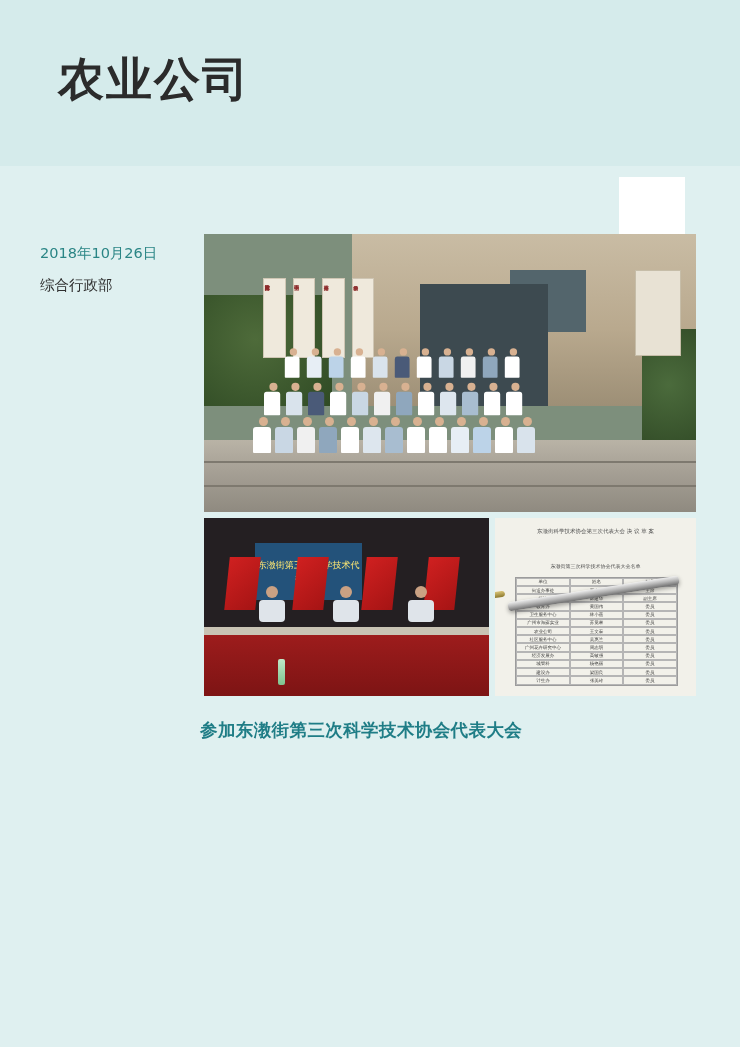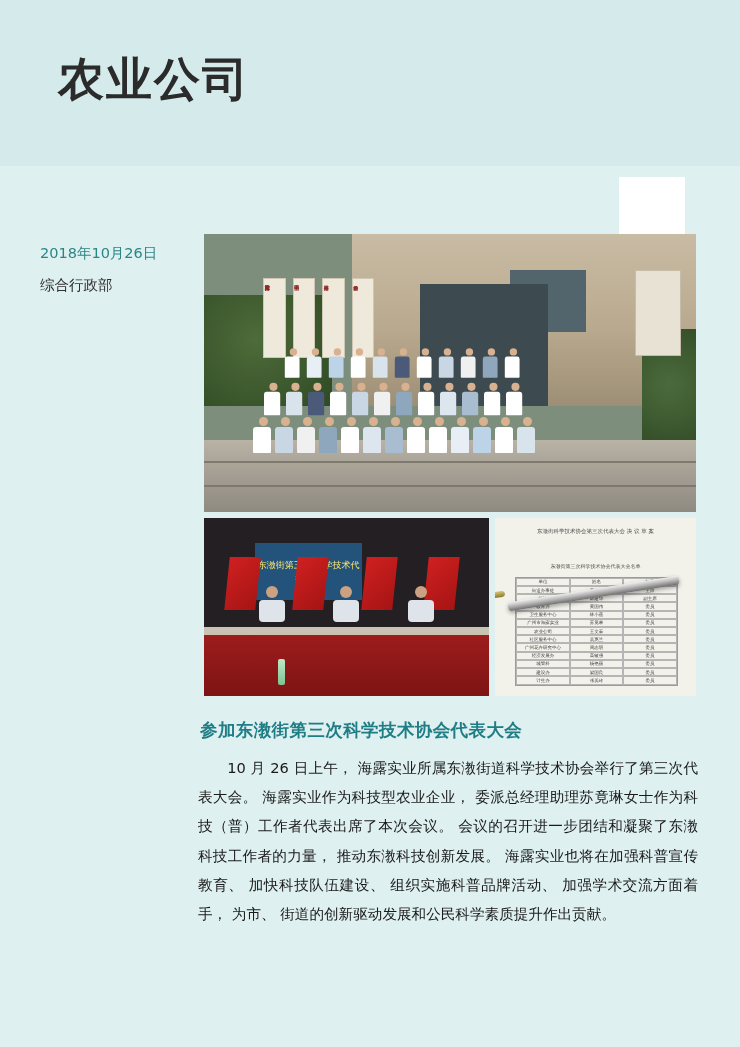--- a/index.html
+++ b/index.html
@@ -920,15 +920,14 @@
         <div>委员</div>
         <div>计生办</div>
         <div>张美玲</div>
         <div>委员</div>
       </div>
     <div class="pr-pen"></div>
     <div class="pr-pentip"></div>
   </div>
 
   <div class="article-title">参加东漖街第三次科学技术协会代表大会</div>
-  <div class="article-body">10 月 26 日上午， 海露实业所属东漖街道科学技术协会举行了第三次代表大会。 海露实业作为科技型农业企业， 委派总经理助理苏竟琳女士作为科技（普）工作者代表出席了本次会议。 会议的召开进一步团结和凝聚了东漖科技工作者的力量， 推动东漖科技创新发展。 海露实业也将在加强科普宣传教育、 加快科技队伍建设、 组织实施科普品牌活动、 加强学术交流方面着手， 为市、 街道的创新驱动发展和公民科学素质提升作出贡献。</div>
 
 </div>
 
 </body></html>

